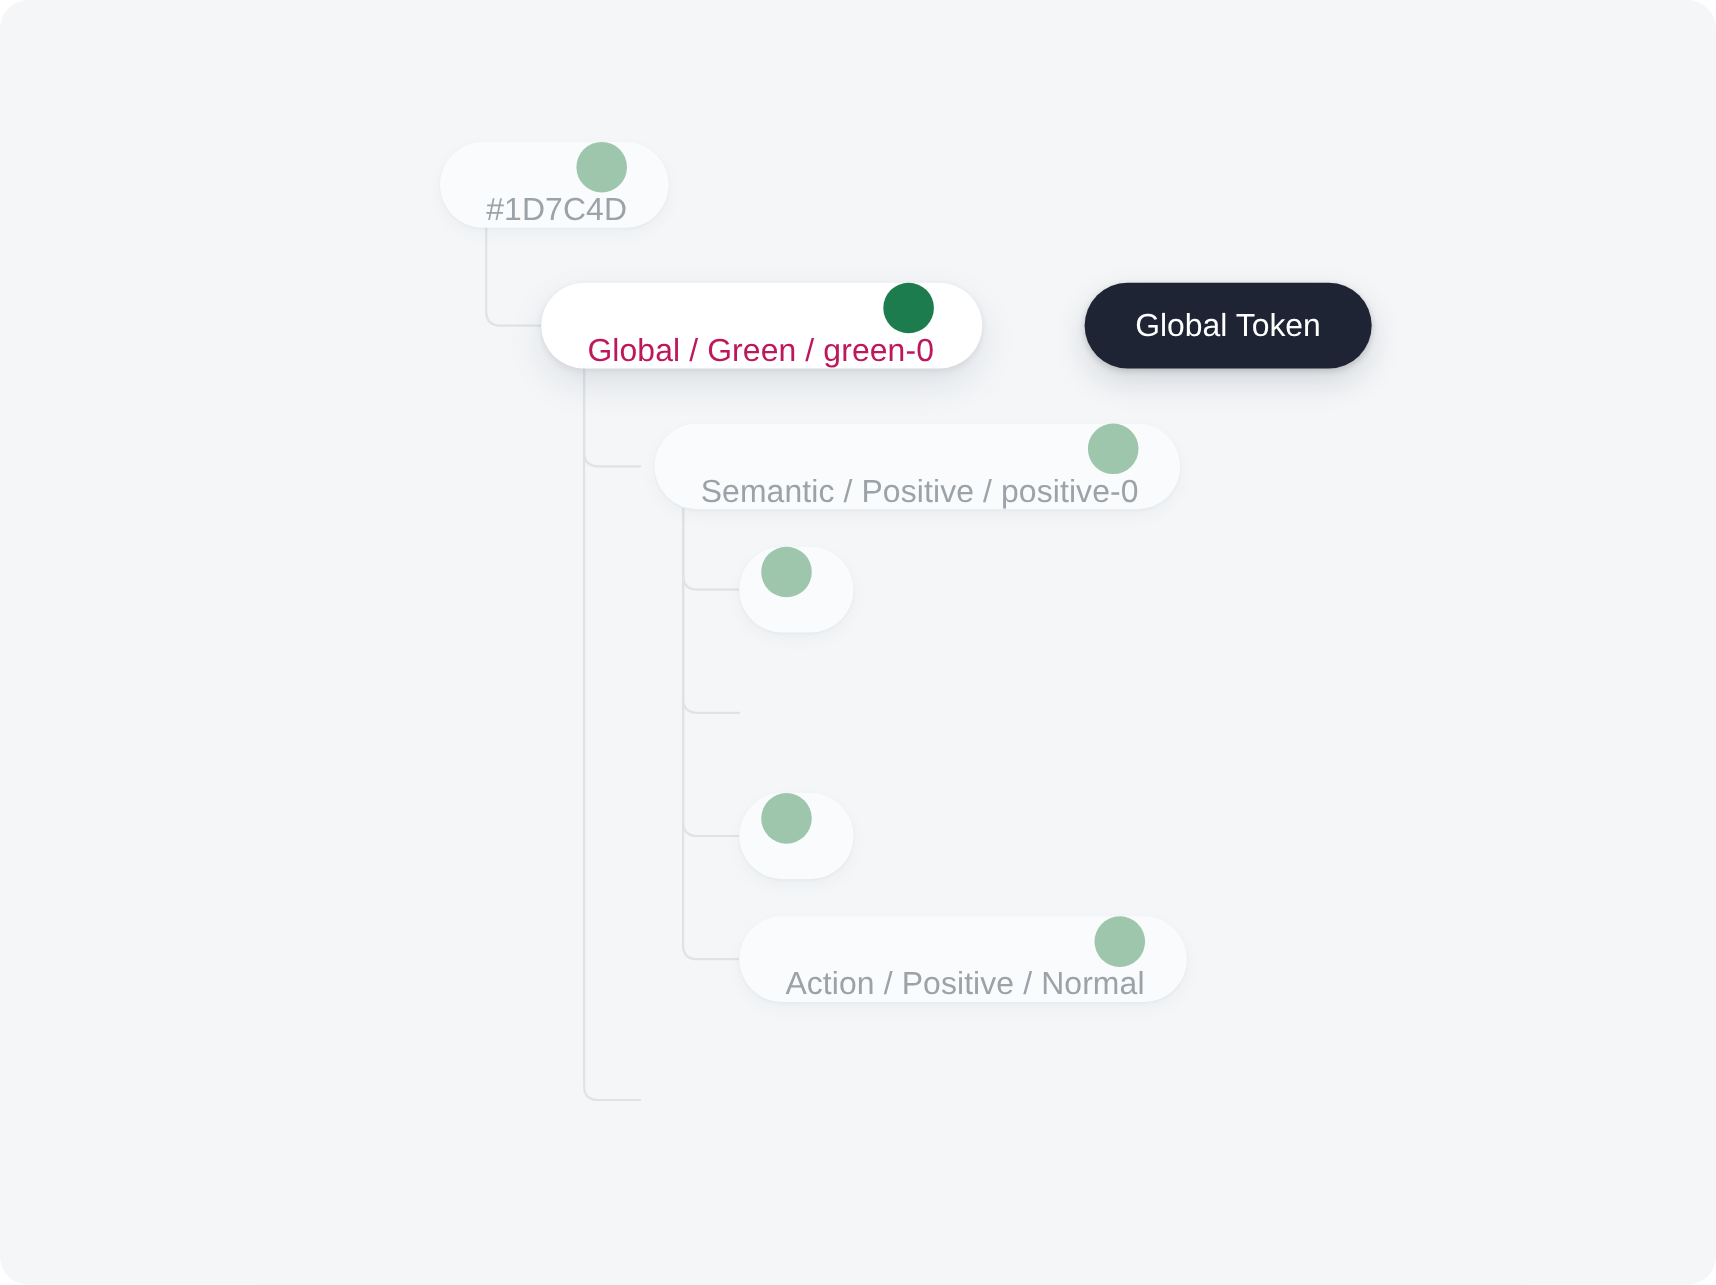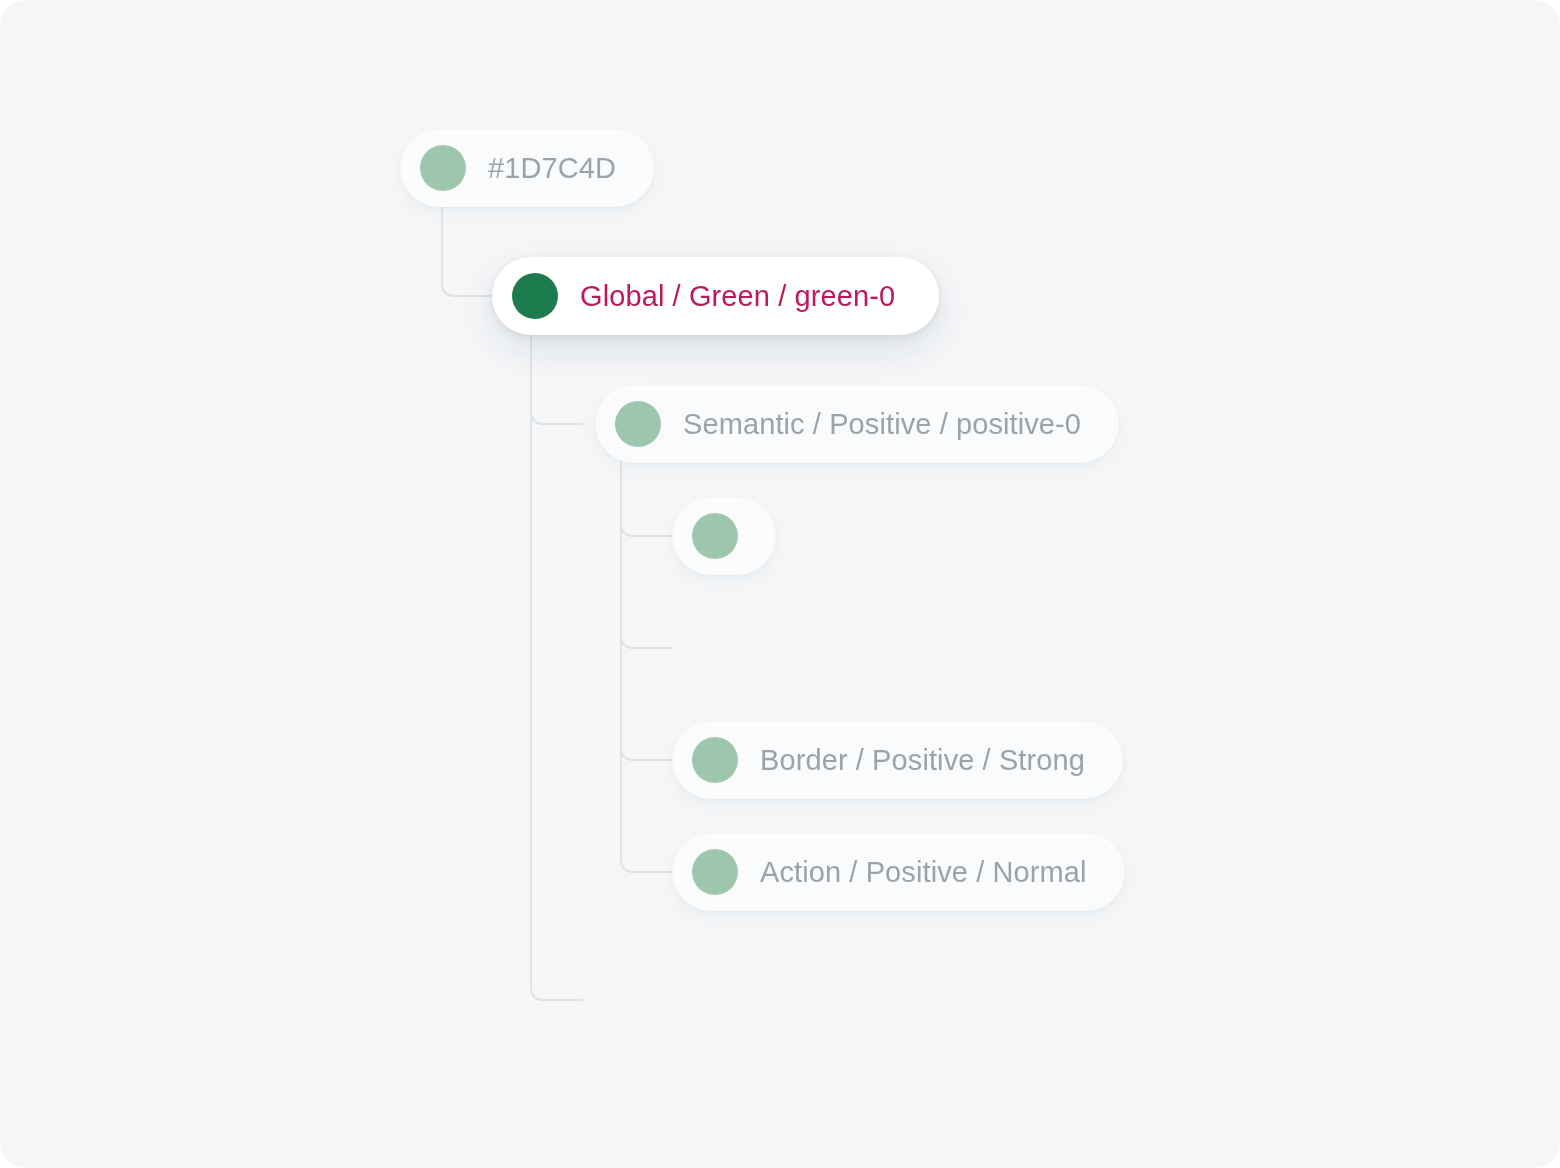--- a/index.html
+++ b/index.html
@@ -37,27 +37,28 @@
     stroke: #dfe3e6;
     stroke-width: 2;
     stroke-linecap: round;
     stroke-linejoin: round;
   }
 
   
   .node {
     position: absolute;
     display: flex;
-    align-items: center;
+    align-items: flex-end;
     height: 78px;
     box-sizing: border-box;
     padding-left: 20px;
     padding-right: 38px;
     border-radius: 39px;
     white-space: nowrap;
+    flex-direction: column;
   }
 
   .node .swatch {
     width: 46px;
     height: 46px;
     border-radius: 50%;
     flex: 0 0 46px;
   }
 
   .node .label {
@@ -125,34 +126,36 @@
   <div class="node muted" style="left:400px; top:129px;">
     <span class="swatch" style="background:#9dc6ad;"></span>
     <span class="label">#1D7C4D</span>
   </div>
 
   <div class="node active" style="left:492px; top:257px;">
     <span class="swatch" style="background:#1D7C4D;"></span>
     <span class="label">Global / Green / green-0</span>
   </div>
 
+  <div class="badge" style="left:986px; top:257px;">
+    <span>Global Token</span>
+  </div>
 
   <div class="node muted" style="left:595px; top:385px;">
     <span class="swatch" style="background:#9dc6ad;"></span>
     <span class="label">Semantic / Positive / positive-0</span>
   </div>
 
   <div class="node muted" style="left:672px; top:497px;">
     <span class="swatch" style="background:#9dc6ad;"></span>
   </div>
 
 
   <div class="node muted" style="left:672px; top:721px;">
     <span class="swatch" style="background:#9dc6ad;"></span>
-    <span class="label">Border / Positive / Strong</span>
   </div>
 
   <div class="node muted" style="left:672px; top:833px;">
     <span class="swatch" style="background:#9dc6ad;"></span>
     <span class="label">Action / Positive / Normal</span>
   </div>
 
 
 </div>
 

